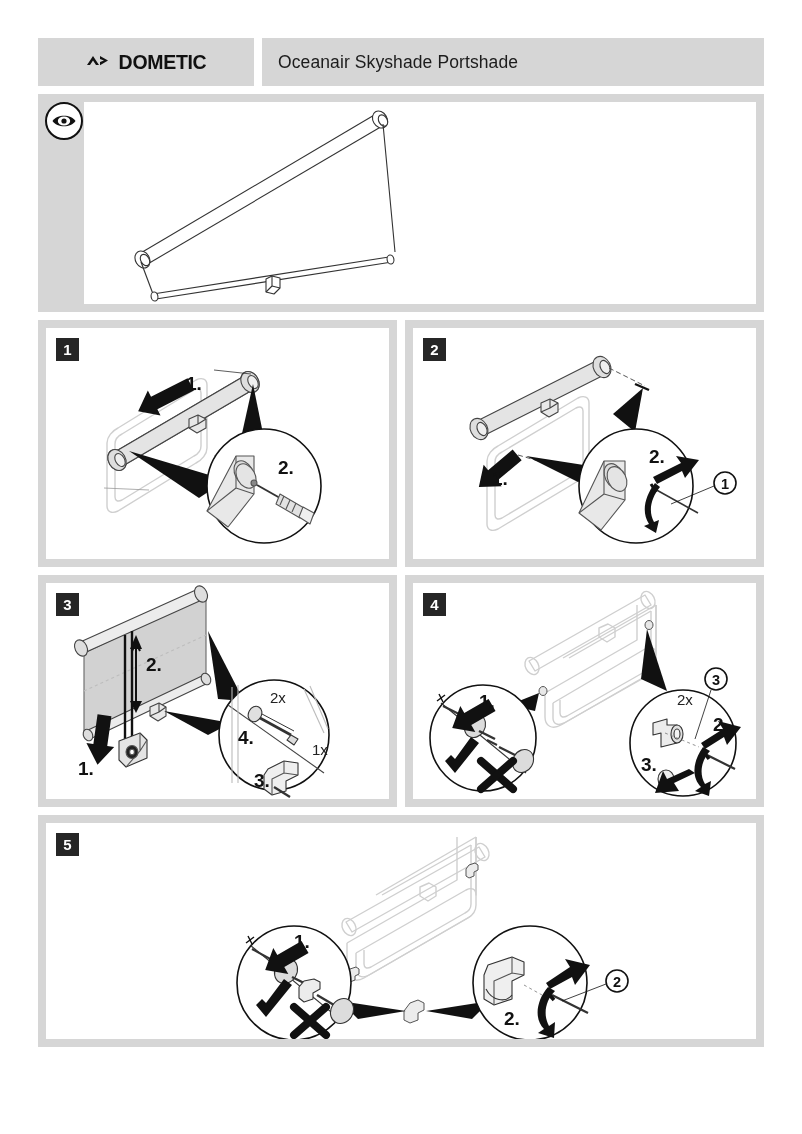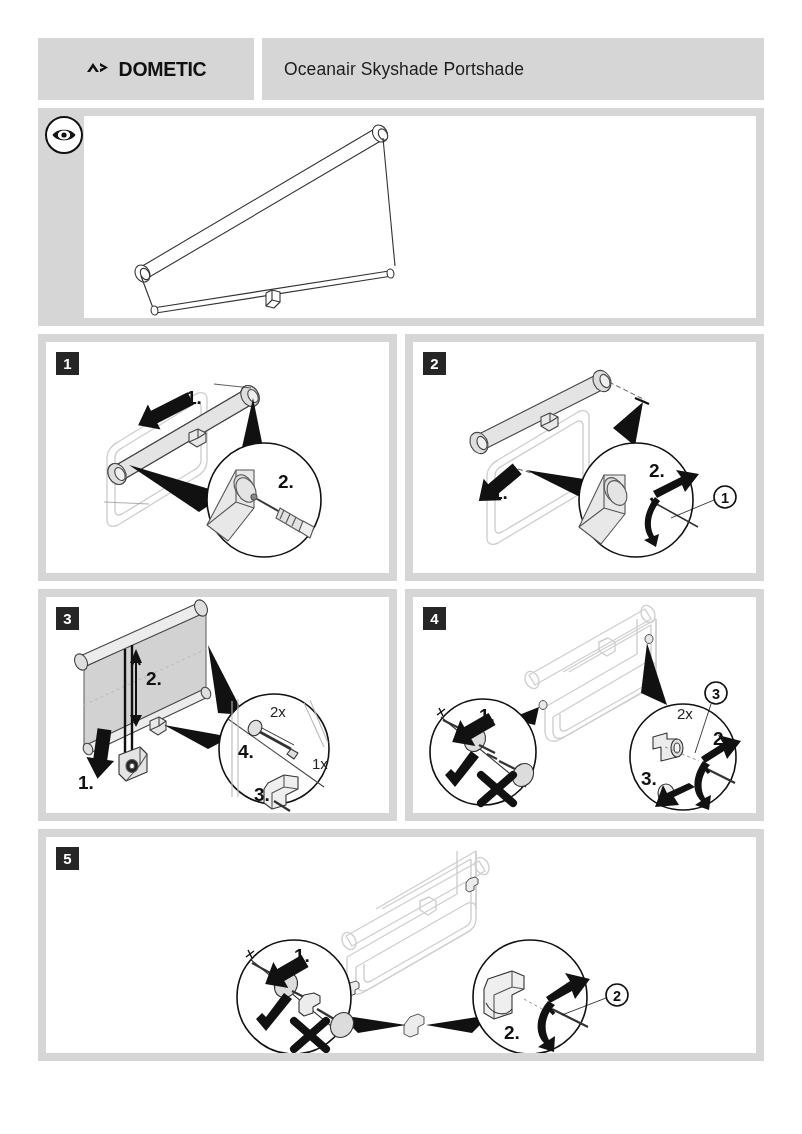--- a/index.html
+++ b/index.html
@@ -16,41 +16,41 @@
   }
   .page {
     position: absolute;
     left: 38px; top: 38px;
     width: 726px; height: 1048px;
   }
 
   
   .header {
     display: flex;
-    height: 62px;
+    height: 48px;
     gap: 8px;
     justify-content: space-between;
   }
   .brand-cell {
     width: 216px;
     background: #d6d6d6;
     display: flex; align-items: center; justify-content: center;
   }
   .brand {
     display: flex; align-items: center;
     font-size: 19.5px; font-weight: bold;
     letter-spacing: -0.3px;
     color: #111;
   }
   .brand .chevrons { margin-right: 3px; display: block; }
   .title-cell {
     flex: 1;
     background: #d6d6d6;
     display: flex; align-items: center;
-    padding-left: 22px;
+    padding-left: 16px;
   }
   .title-cell .title {
     font-size: 17.5px;
     color: #1c1c1c;
     letter-spacing: 0.1px;
   }
 
   
   .panel {
     background: #d6d6d6;

